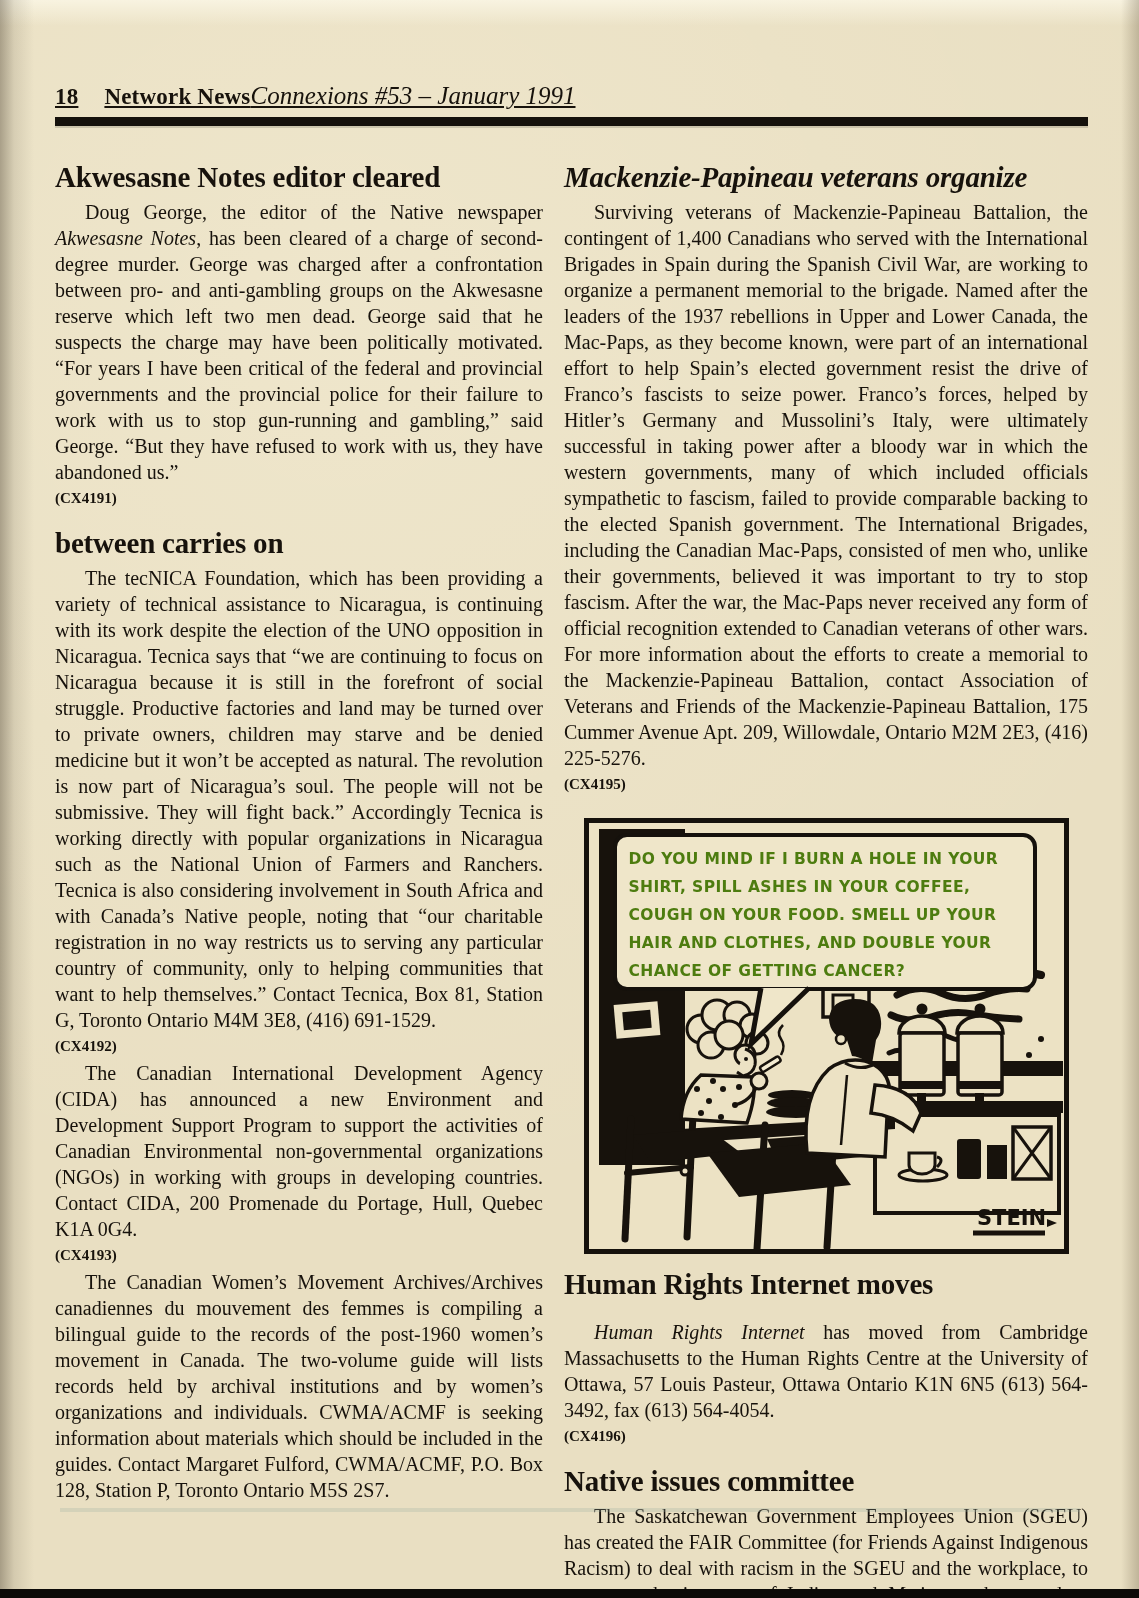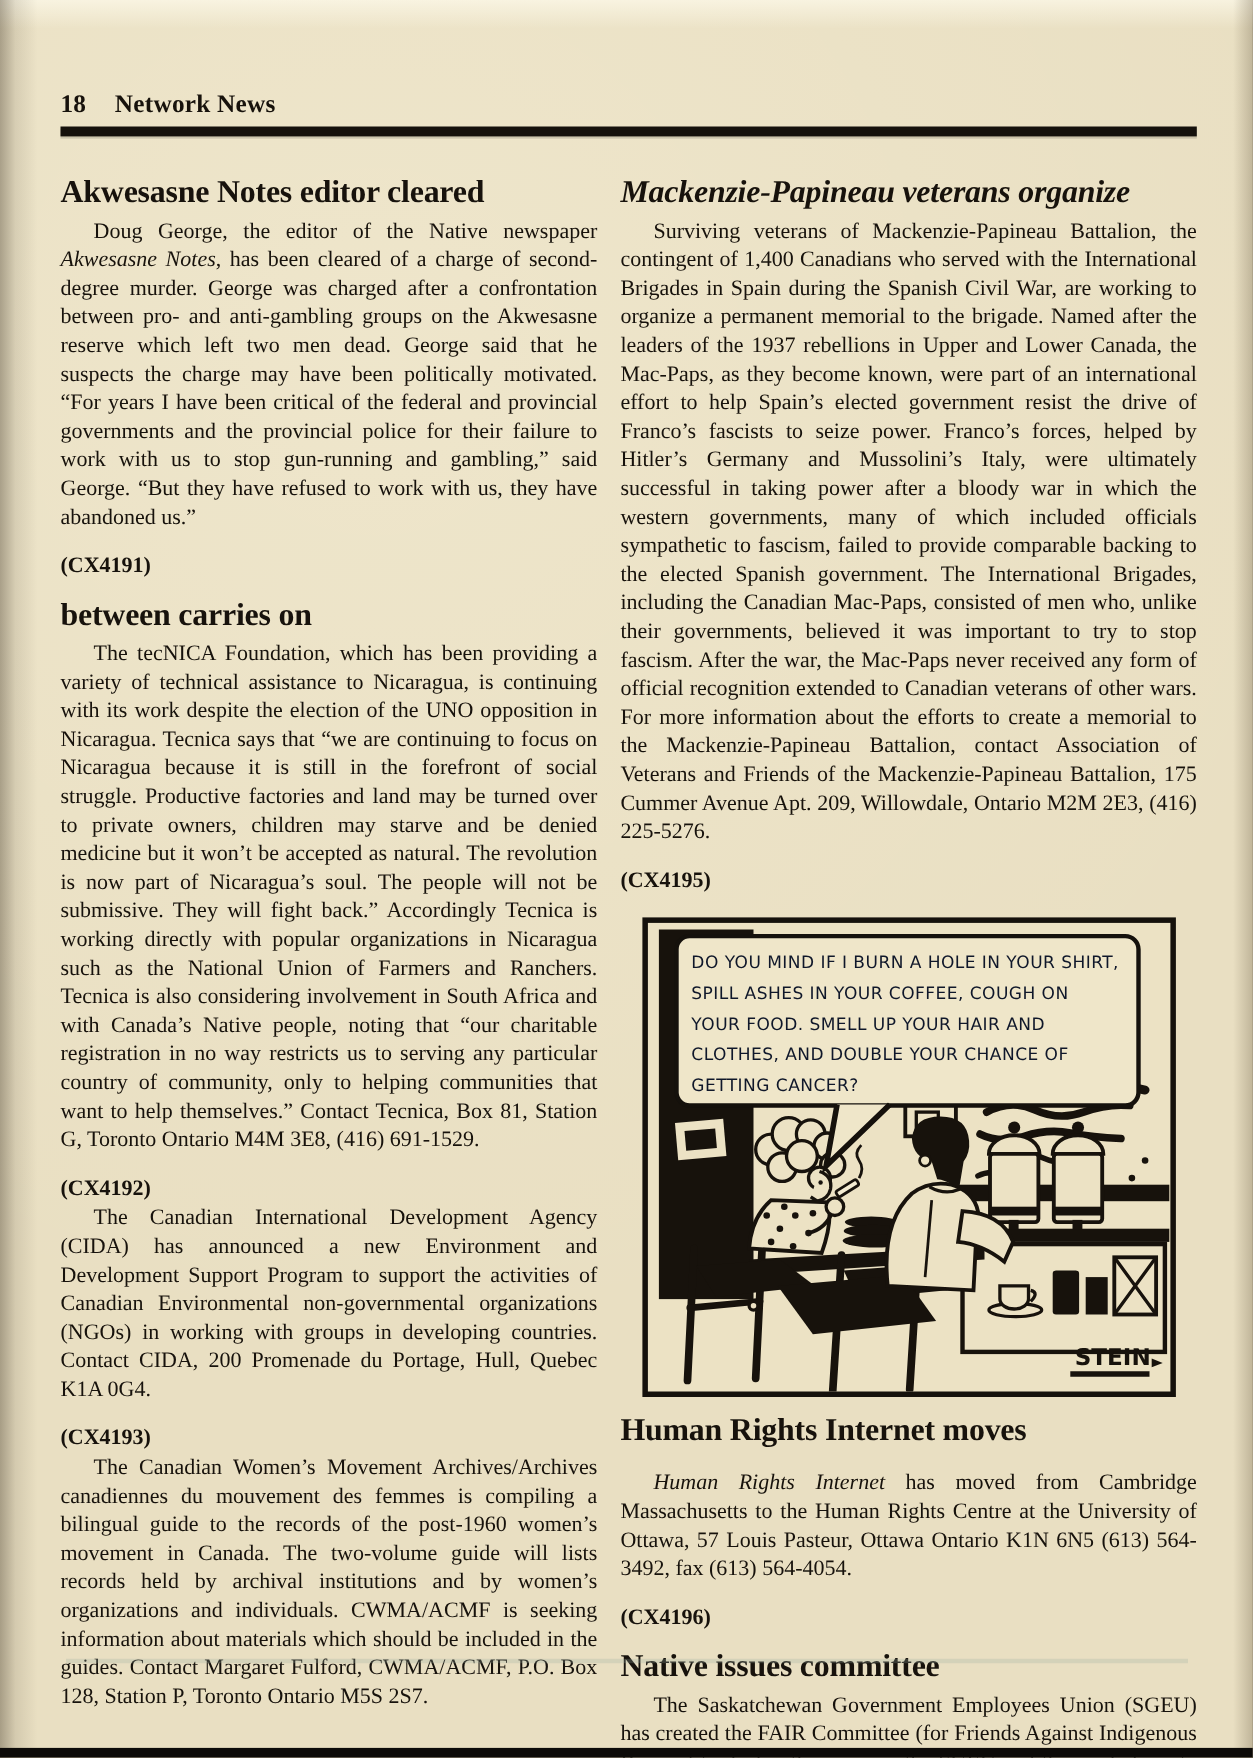--- a/index.html
+++ b/index.html
@@ -13,56 +13,57 @@
       linear-gradient(90deg, rgba(60,50,35,.38) 0px, rgba(60,50,35,.12) 14px, rgba(60,50,35,0) 34px),
       linear-gradient(270deg, rgba(95,82,58,.30) 0px, rgba(95,82,58,0) 18px),
       linear-gradient(180deg, rgba(255,252,238,.65) 0px, rgba(255,252,238,0) 26px),
       radial-gradient(circle at 30% 20%, rgba(255,250,230,.25), rgba(0,0,0,0) 60%),
       #e9dfc2;
     font-family:"Liberation Serif", serif;
   }
   .scan-edge-bottom{position:absolute;left:0;bottom:0;width:100%;height:9px;background:#0c0a08;}
   .scan-band{position:absolute;left:60px;top:1508px;width:1020px;height:4px;background:rgba(150,170,160,.25);}
   .content{position:absolute;left:55px;top:82px;width:1033px;}
-  .masthead{display:flex;align-items:baseline;}
+  .masthead{display:flex;align-items:baseline;text-decoration:underline;}
   .mast-left{font-weight:bold;font-size:23px;letter-spacing:.2px;}
   .mast-left .pgnum{margin-right:26px;}
   .mast-right{font-style:italic;font-size:25px;}
   .mast-rule{height:9px;background:#15110c;margin-top:7px;box-shadow:0 2px 0 rgba(21,17,12,.15);}
   .cols{display:flex;gap:21px;margin-top:20px;}
   .col-l{width:488px;}
   .col-r{width:524px;}
   h2.atitle{font-size:29px;font-weight:bold;text-align:left;margin:15px 0 5px;letter-spacing:-.2px;}
   .abody{font-size:20px;line-height:26px;text-align:justify;}
   .abody .ind{display:inline-block;width:30px;}
-  .acode{font-size:20px;font-weight:bold;line-height:27px;margin-top:18px;}
+  .acode{font-size:15px;font-weight:bold;line-height:27px;}
   .it{font-style:italic;}
   
   .cartoon{position:relative;width:485px;height:436px;margin:20px auto 0;border:5px solid #15110c;box-sizing:border-box;background:#ece2c4;}
   .cartoon svg.draw{position:absolute;left:0;top:0;}
   .bubble{
     position:absolute;left:24px;top:10px;width:424px;height:158px;box-sizing:border-box;
     background:#efe6c9;border:4px solid #15110c;border-radius:14px;
     padding:8px 12px 4px;z-index:2;
-    font-family:"DejaVu Sans", sans-serif;font-weight:normal;
-    font-size:15.5px;line-height:28px;letter-spacing:.4px;color:#0f172a;
+    font-family:"DejaVu Sans", sans-serif;font-weight:bold;
+    font-size:15.5px;line-height:28px;letter-spacing:.4px;color:#4d7c0f;
   }
   .tail{position:absolute;left:158px;top:163px;z-index:3;}
 </style>
 </head>
 <body>
 
 <div class="page">
 
   <div class="content">
 
     <div class="masthead">
       <div class="mast-left">
         <span class="pgnum">18</span><span>Network News</span>
       </div>
+      <div class="mast-right">Connexions #53 – January 1991</div>
     </div>
     <div class="mast-rule"></div>
 
     <div class="cols">
 
       <div class="col-l">
 
         <div>
           <h2 class="atitle">Akwesasne Notes editor cleared</h2>
           <div class="abody"><span class="ind"></span><span>Doug George, the editor of the Native newspaper </span><span class="it">Akwesasne Notes</span><span>, has been cleared of a charge of second-degree murder. George was charged after a confrontation between pro- and anti-gambling groups on the Akwesasne reserve which left two men dead. George said that he suspects the charge may have been politically motivated. “For years I have been critical of the federal and provincial governments and the provincial police for their failure to work with us to stop gun-running and gambling,” said George. “But they have refused to work with us, they have abandoned us.”</span></div>

